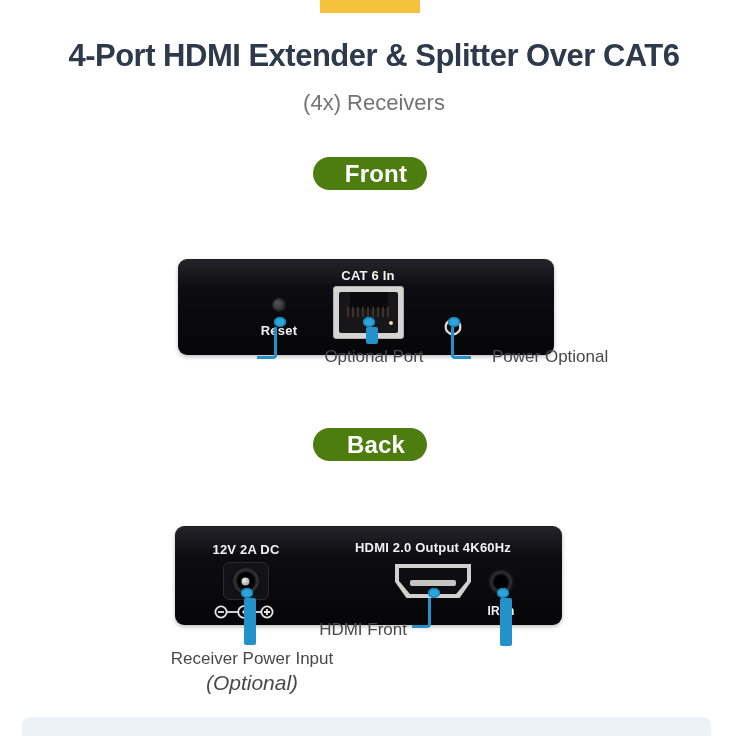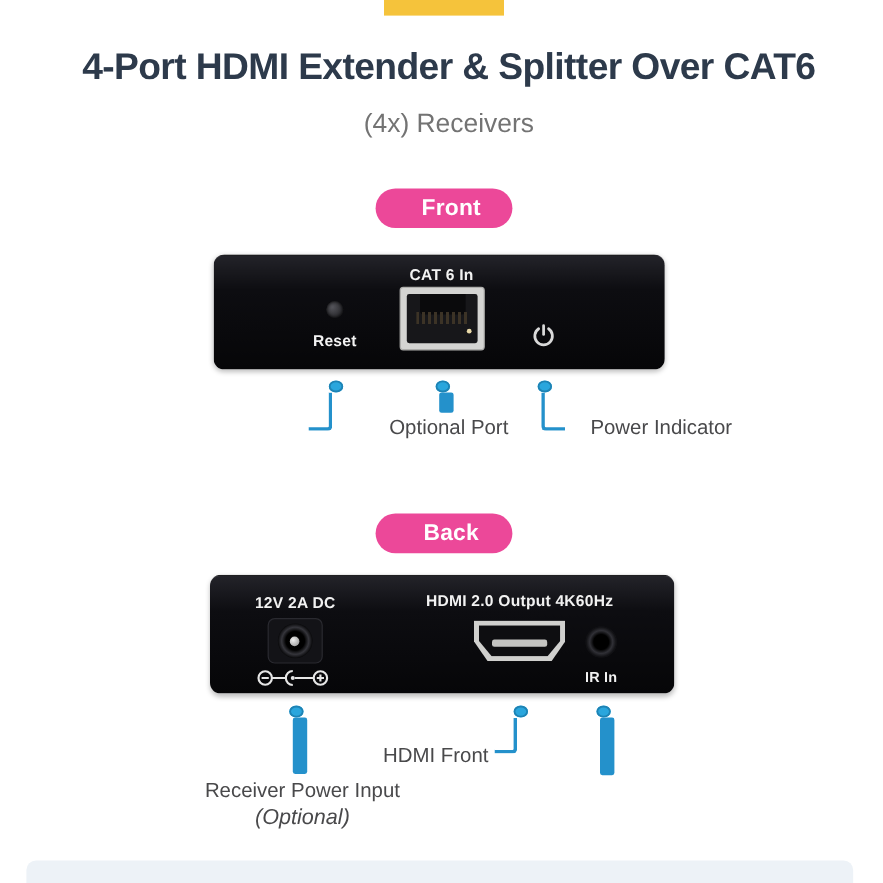--- a/index.html
+++ b/index.html
@@ -17,32 +17,33 @@
     left: 0; top: 38px; width: 736px; text-align: center;
     font-size: 31px; font-weight: 700; color: #2D3A4B; letter-spacing: -0.5px;
   }
   .subtitle {
     left: 0; top: 90px; width: 736px; text-align: center;
     font-size: 22px; font-weight: 400; color: #737373;
   }
 
   
   .badge {
-    width: 114px; height: 33px; background: #ec4899; border-radius: 17px;
-    color: #ffffff; font-size: 19px; font-weight: 700; text-align: center;
+    width: 114px; height: 33px; background: #4d7c0f; border-radius: 17px;
+    color: #ffffff; font-size: 24px; font-weight: 700; text-align: center;
     line-height: 33px; letter-spacing: 0.2px;
   }
   .badge.front { left: 313px; top: 157px; }
   .badge.back  { left: 313px; top: 428px; }
 
   
   .device {
     background: linear-gradient(180deg, #232329 0%, #0d0d11 30%, #060608 100%);
     border-radius: 9px; border-top: 1px solid rgba(255,255,255,0.10);
     box-shadow: 0 2px 4px rgba(0,0,0,0.25);
+    margin-top: 47px;
   }
   .device.front-device { left: 178px; top: 212px; width: 376px; height: 96px; }
   .device.back-device  { left: 175px; top: 479px; width: 387px; height: 99px; }
 
   .panel-label {
     position: absolute; color: #f2f2f2; font-weight: 700; text-align: center;
     font-size: 13px; letter-spacing: 0.2px;
   }
 
   
@@ -113,21 +114,21 @@
     width: 10px; height: 10px; border-radius: 50%;
     background: #2AA6DD; box-shadow: inset 0 0 0 1.5px #1e83b4;
   }
   .vline { width: 3px; background: #2491CB; border-radius: 2px; }
   .elbow-right { border-right: 3px solid #2491CB; border-bottom: 3px solid #2491CB; border-bottom-right-radius: 4px; }
   .elbow-left  { border-left: 3px solid #2491CB; border-bottom: 3px solid #2491CB; border-bottom-left-radius: 4px; }
 
   .callout-label { font-size: 17px; color: #49494B; line-height: 20px; }
   .t-right { text-align: right; }
   .t-center { text-align: center; }
-  .optional { font-size: 18px; font-style: italic; color: #49494B; }
+  .optional { font-size: 21px; font-style: italic; color: #49494B; }
 
   
   .footer-band {
     left: 22px; top: 717px; width: 689px; height: 19px;
     background: #EDF2F7; border-radius: 8px 8px 0 0;
   }
 </style>
 </head>
 <body>
 
@@ -158,21 +159,21 @@
 
   <div class="abs dot" style="left:274px; top:317px;"></div>
   <div class="abs dot" style="left:363px; top:317px;"></div>
   <div class="abs dot" style="left:448px; top:317px;"></div>
 
   <div class="abs elbow-right" style="left:257px; top:327px; width:20px; height:32px;"></div>
   <div class="abs vline" style="left:366px; top:327px; height:17px;"></div>
   <div class="abs elbow-left" style="left:451px; top:327px; width:20px; height:32px;"></div>
 
   <div class="abs callout-label t-center" style="left:303px; top:347px; width:130px;">Optional Port</div>
-  <div class="abs callout-label" style="left:480px; top:347px; width:140px;">Power Indicator</div>
+  <div class="abs callout-label" style="left:480px; top:347px; width:140px;">Power Optional</div>
 
   <div class="abs badge back">Back</div>
 
   <div class="abs device back-device">
     <div class="panel-label" style="left:21px; top:15px; width:100px;">12V 2A DC</div>
     <div class="dc-plate">
       <div class="dc-hole">
         <div class="dc-pin"></div>
       </div>
     </div>

